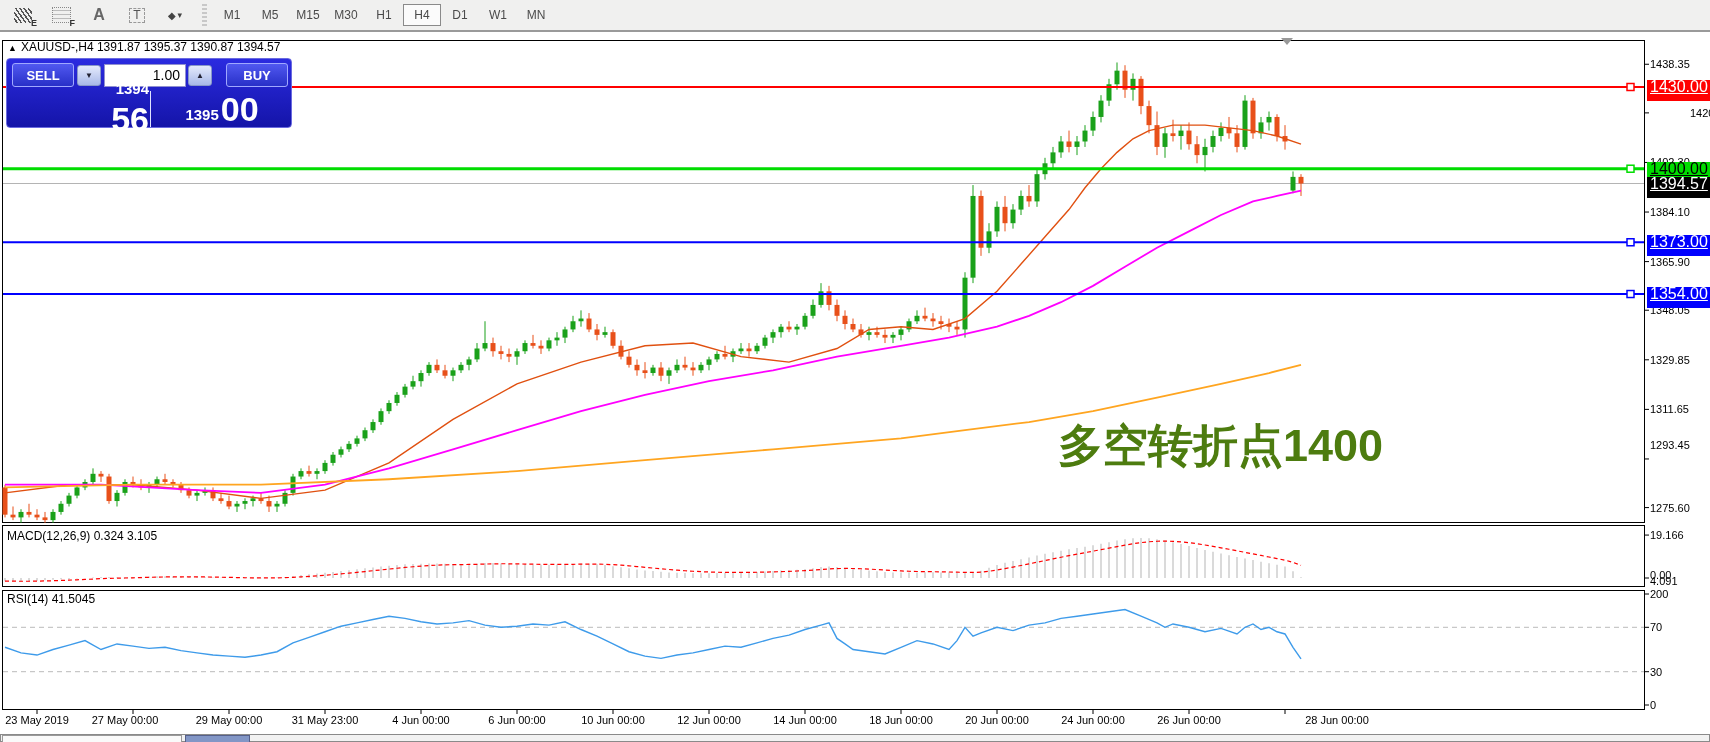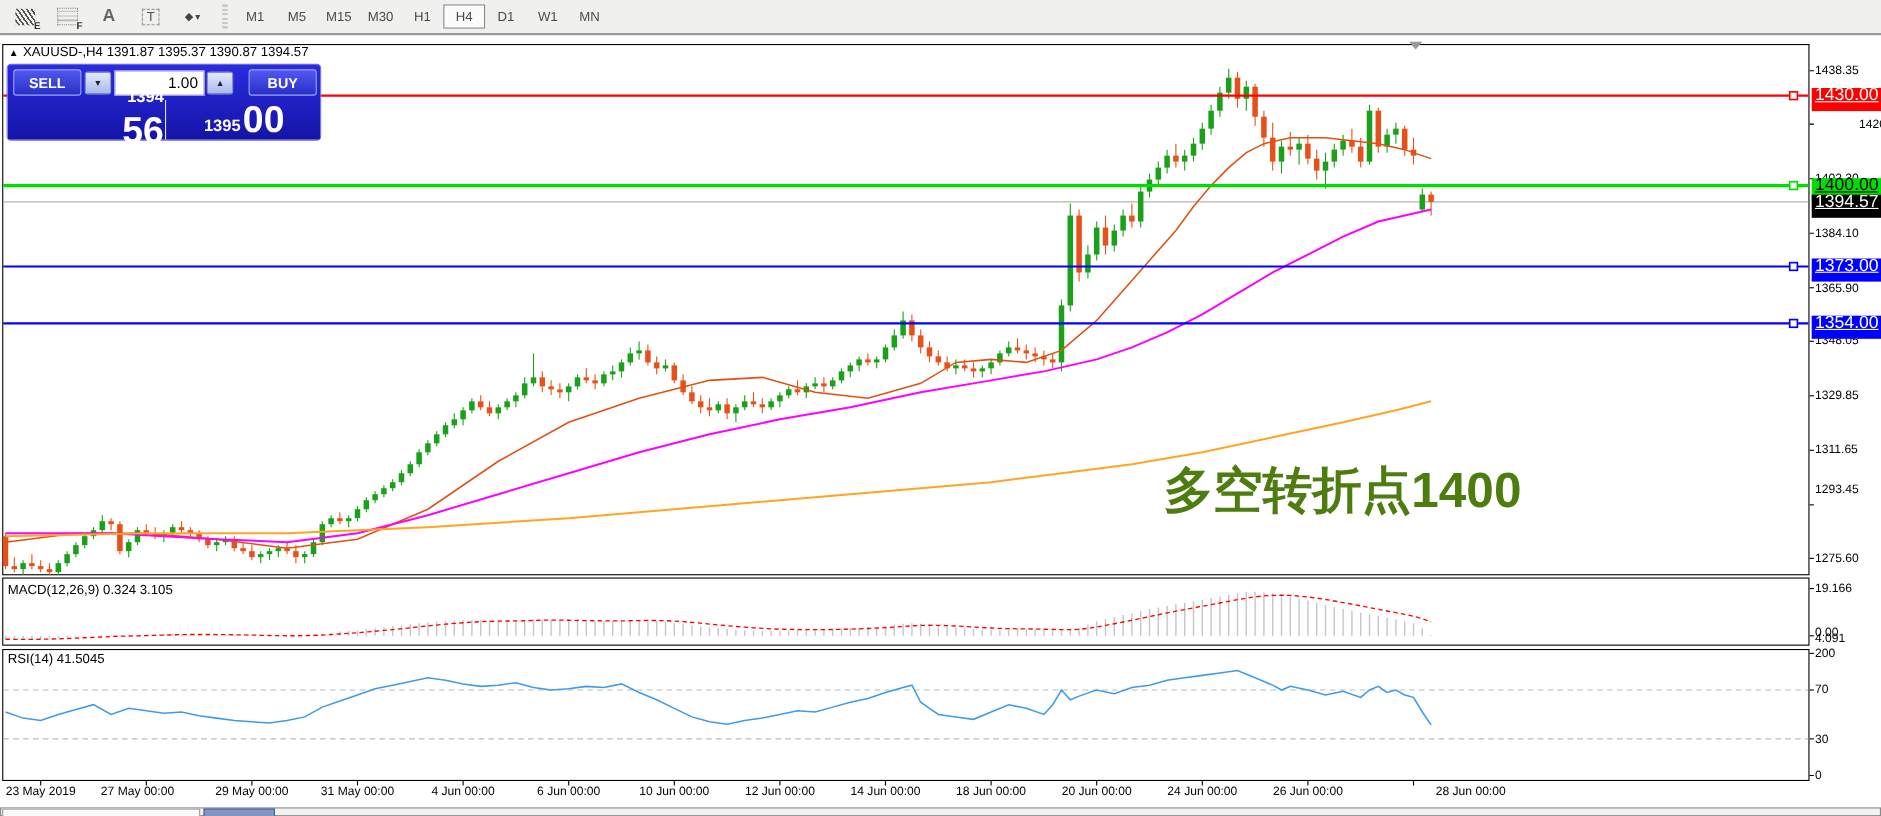--- a/index.html
+++ b/index.html
@@ -729,21 +729,21 @@
           <div class="ax-label" style="top: 541px;">4.091</div>
           <div class="ax-label" style="top: 554px;">200</div>
           <div class="ax-label" style="top: 587.3px;">70</div>
           <div class="ax-label" style="top: 631.7px;">30</div>
           <div class="ax-label" style="top: 665px;">0</div>
         </div>
       <div id="date-axis">
           <div class="date-label" style="left: 37px;">23 May 2019</div>
           <div class="date-label" style="left: 125px;">27 May 00:00</div>
           <div class="date-label" style="left: 229px;">29 May 00:00</div>
-          <div class="date-label" style="left: 325px;">31 May 00:00</div>
+          <div class="date-label" style="left: 325px;">31 May 23:00</div>
           <div class="date-label" style="left: 421px; text-align: right;">4 Jun 00:00</div>
           <div class="date-label" style="left: 517px;">6 Jun 00:00</div>
           <div class="date-label" style="left: 613px;">10 Jun 00:00</div>
           <div class="date-label" style="left: 709px;">12 Jun 00:00</div>
           <div class="date-label" style="left: 805px;">14 Jun 00:00</div>
           <div class="date-label" style="left: 901px;">18 Jun 00:00</div>
           <div class="date-label" style="left: 997px;">20 Jun 00:00</div>
           <div class="date-label" style="left: 1093px;">24 Jun 00:00</div>
           <div class="date-label" style="left: 1189px;">26 Jun 00:00</div>
           <div class="date-label" style="left: 1337px;">28 Jun 00:00</div>

